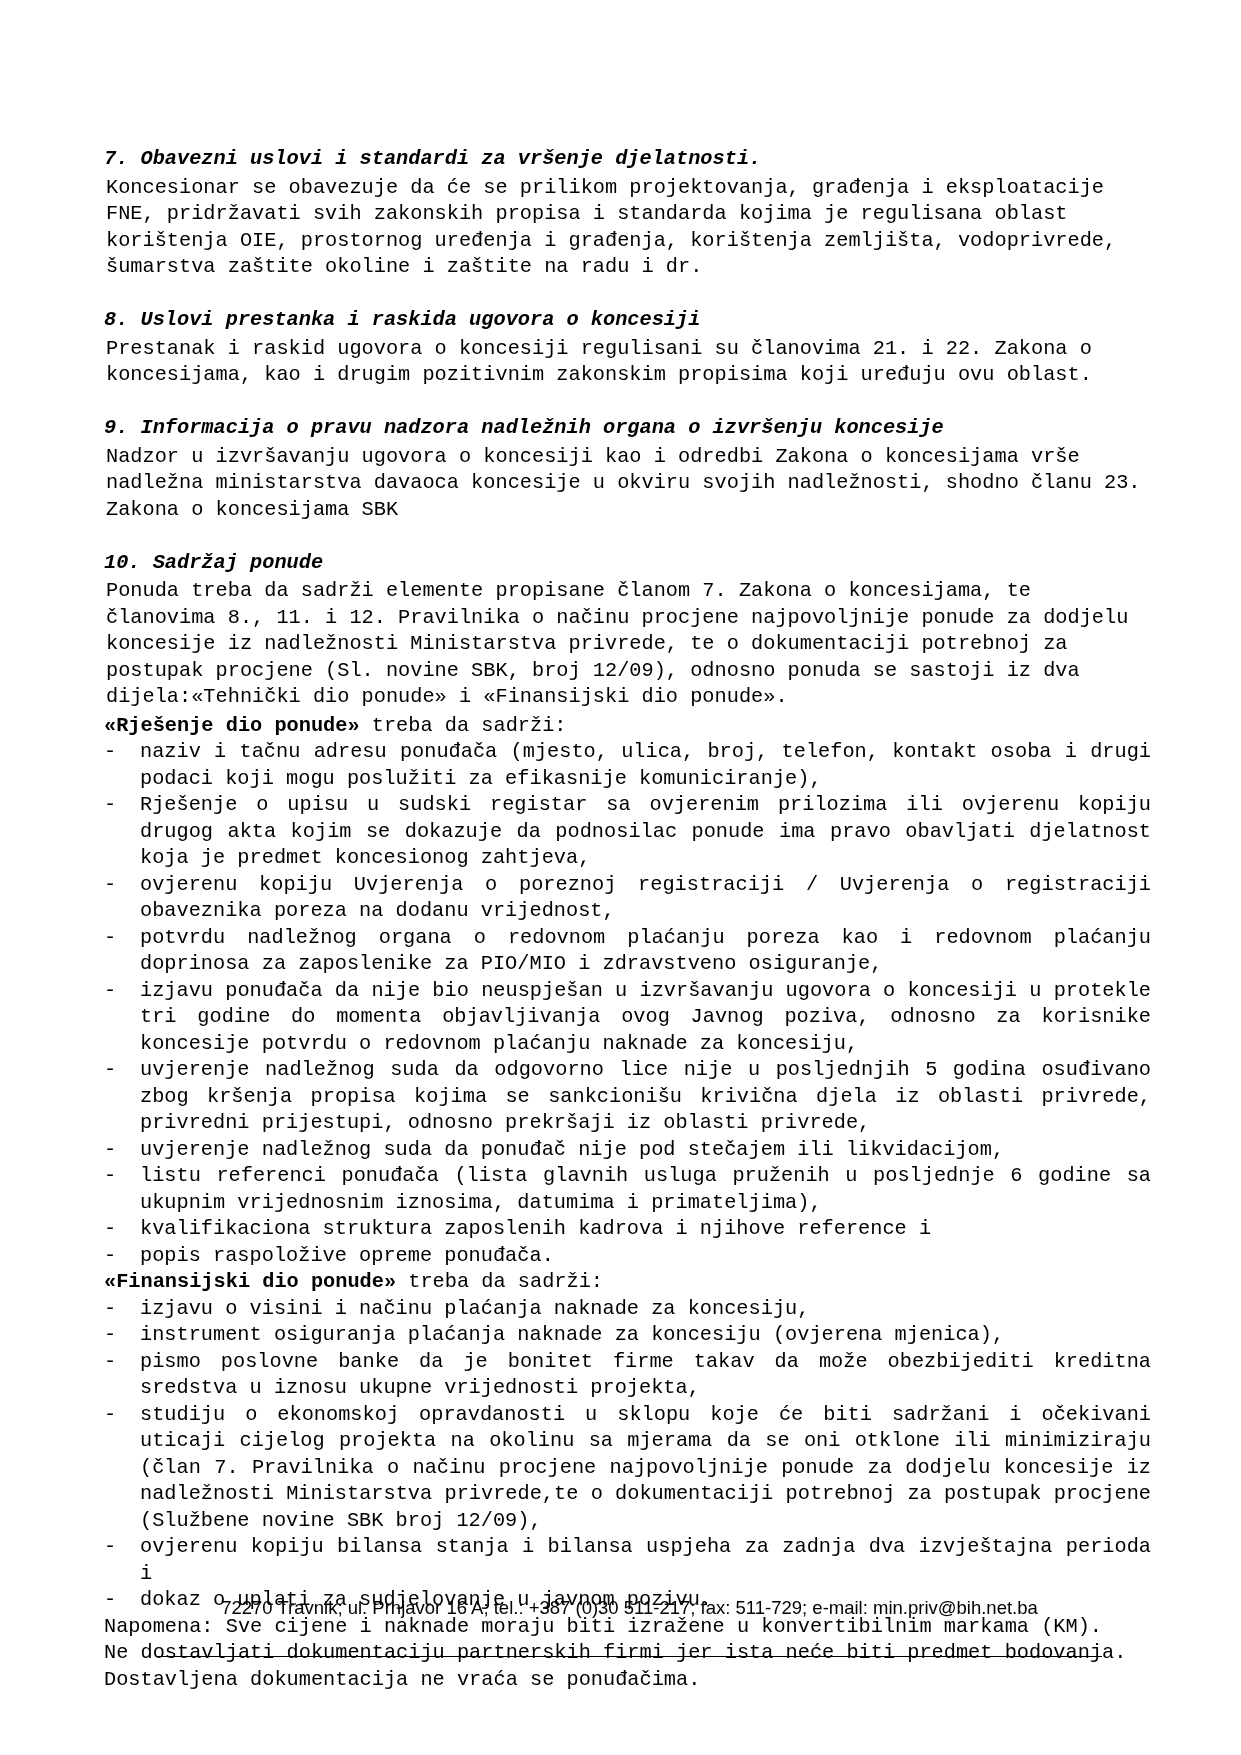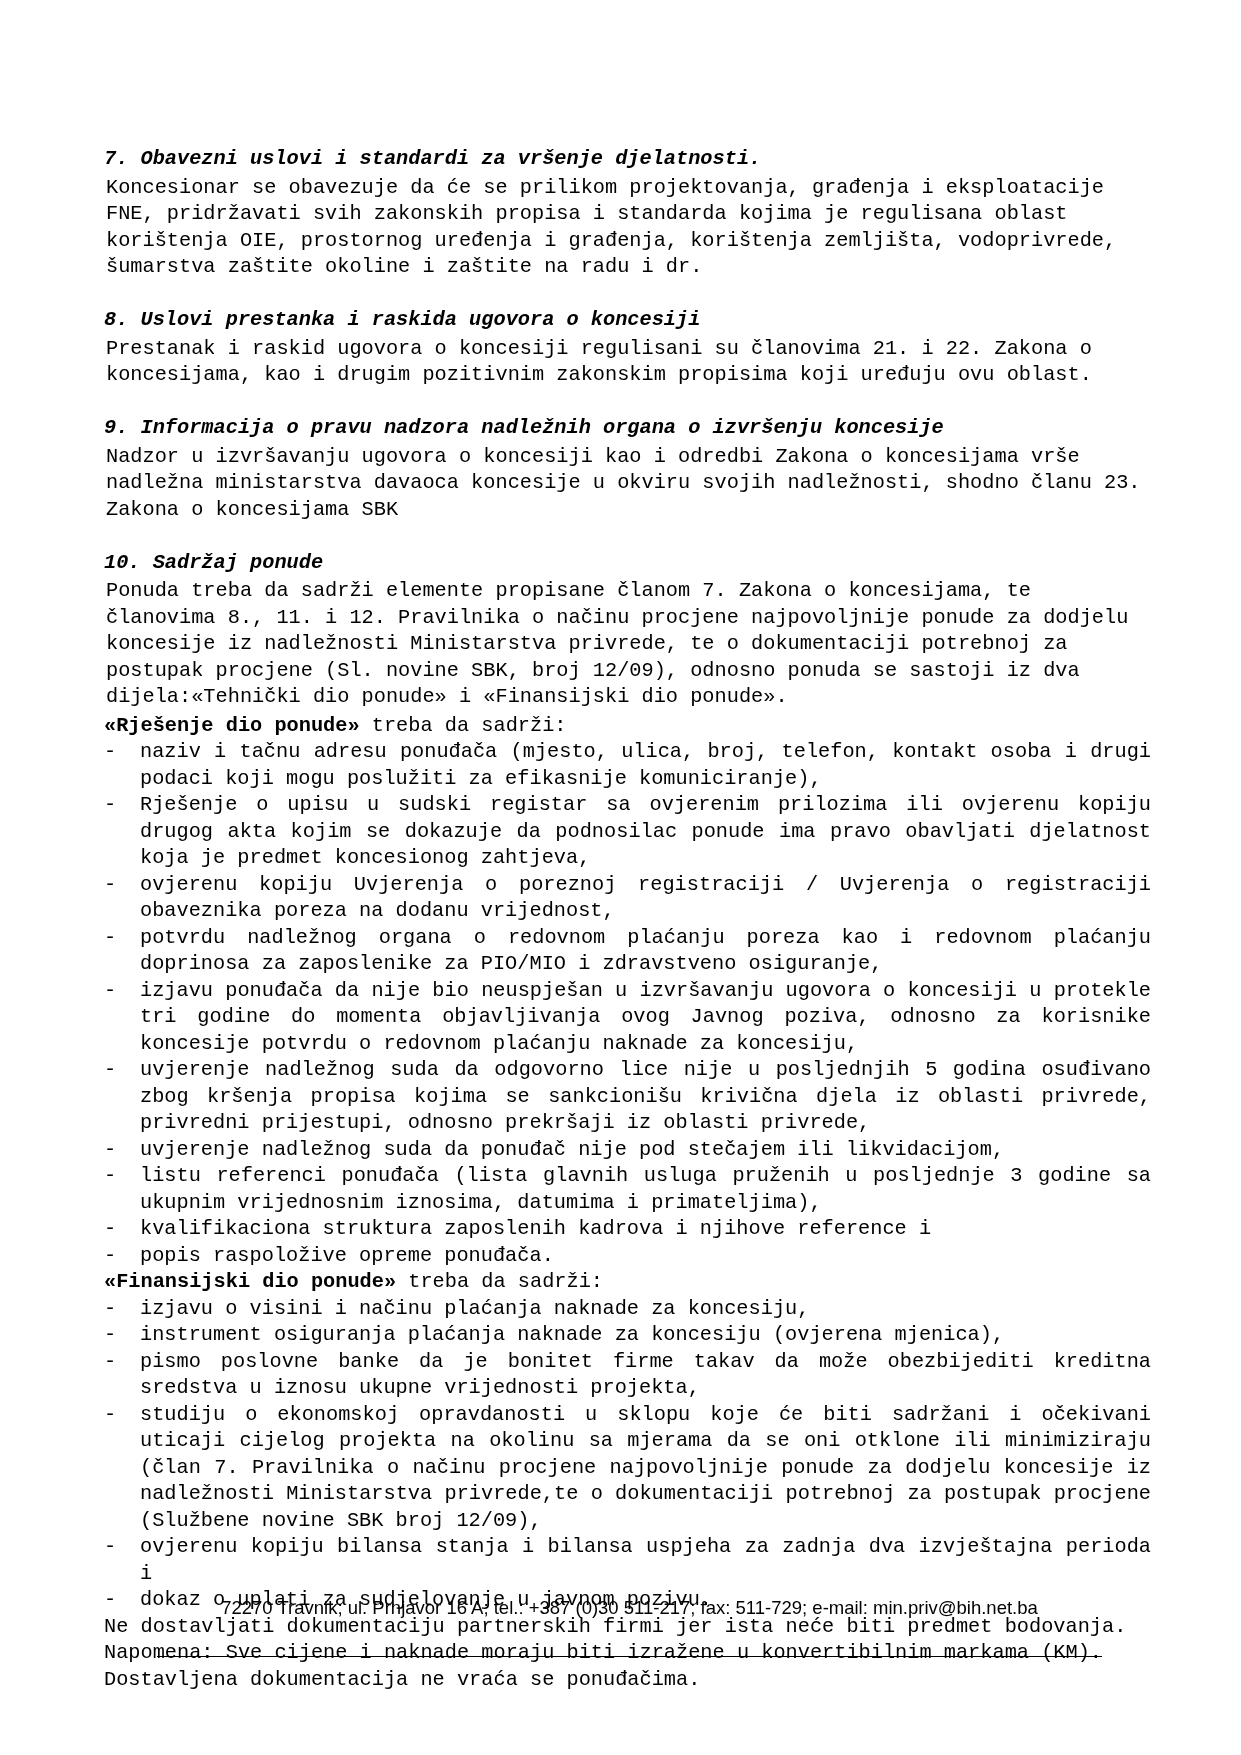--- a/index.html
+++ b/index.html
@@ -95,35 +95,35 @@
 
     <p class="subheading"><b>«Rješenje dio ponude»</b><span> treba da sadrži:</span></p>
     <ul class="dash-list">
       <li><span class="dash">-</span><span>naziv i tačnu adresu ponuđača (mjesto, ulica, broj, telefon, kontakt osoba i drugi podaci koji mogu poslužiti za efikasnije komuniciranje),</span></li>
       <li><span class="dash">-</span><span>Rješenje o upisu u sudski registar sa ovjerenim prilozima ili ovjerenu kopiju drugog akta kojim se dokazuje da podnosilac ponude ima pravo obavljati djelatnost koja je predmet koncesionog zahtjeva,</span></li>
       <li><span class="dash">-</span><span>ovjerenu kopiju Uvjerenja o poreznoj registraciji / Uvjerenja o registraciji obaveznika poreza na dodanu vrijednost,</span></li>
       <li><span class="dash">-</span><span>potvrdu nadležnog organa o redovnom plaćanju poreza kao i redovnom plaćanju doprinosa za zaposlenike za PIO/MIO i zdravstveno osiguranje,</span></li>
       <li><span class="dash">-</span><span>izjavu ponuđača da nije bio neuspješan u izvršavanju ugovora o koncesiji u protekle tri godine do momenta objavljivanja ovog Javnog poziva, odnosno za korisnike koncesije potvrdu o redovnom plaćanju naknade za koncesiju,</span></li>
       <li><span class="dash">-</span><span>uvjerenje nadležnog suda da odgovorno lice nije u posljednjih 5 godina osuđivano zbog kršenja propisa kojima se sankcionišu krivična djela iz oblasti privrede, privredni prijestupi, odnosno prekršaji iz oblasti privrede,</span></li>
       <li><span class="dash">-</span><span>uvjerenje nadležnog suda da ponuđač nije pod stečajem ili likvidacijom,</span></li>
-      <li><span class="dash">-</span><span>listu referenci ponuđača (lista glavnih usluga pruženih u posljednje 3 godine sa ukupnim vrijednosnim iznosima, datumima i primateljima),</span></li>
+      <li><span class="dash">-</span><span>listu referenci ponuđača (lista glavnih usluga pruženih u posljednje 6 godine sa ukupnim vrijednosnim iznosima, datumima i primateljima),</span></li>
       <li><span class="dash">-</span><span>kvalifikaciona struktura zaposlenih kadrova i njihove reference i</span></li>
       <li><span class="dash">-</span><span>popis raspoložive opreme ponuđača.</span></li>
     </ul>
 
     <p class="subheading"><b>«Finansijski dio ponude»</b><span> treba da sadrži:</span></p>
     <ul class="dash-list">
       <li><span class="dash">-</span><span>izjavu o visini i načinu plaćanja naknade za koncesiju,</span></li>
       <li><span class="dash">-</span><span>instrument osiguranja plaćanja naknade za koncesiju (ovjerena mjenica),</span></li>
       <li><span class="dash">-</span><span>pismo poslovne banke da je bonitet firme takav da može obezbijediti kreditna sredstva u iznosu ukupne vrijednosti projekta,</span></li>
       <li><span class="dash">-</span><span>studiju o ekonomskoj opravdanosti u sklopu koje će biti sadržani i očekivani uticaji cijelog projekta na okolinu sa mjerama da se oni otklone ili minimiziraju (član 7. Pravilnika o načinu procjene najpovoljnije ponude za dodjelu koncesije iz nadležnosti Ministarstva privrede,te o dokumentaciji potrebnoj za postupak procjene (Službene novine SBK broj 12/09),</span></li>
       <li><span class="dash">-</span><span>ovjerenu kopiju bilansa stanja i bilansa uspjeha za zadnja  dva izvještajna perioda i</span></li>
       <li><span class="dash">-</span><span>dokaz o uplati za sudjelovanje u javnom pozivu.</span></li>
     </ul>
 
+    <p class="note">Napomena: Sve cijene i naknade moraju biti izražene u konvertibilnim markama (KM).</p>
     <p class="note">Ne dostavljati dokumentaciju partnerskih firmi jer ista neće biti predmet bodovanja.</p>
-    <p class="note">Napomena: Sve cijene i naknade moraju biti izražene u konvertibilnim markama (KM).</p>
     <p class="note">Dostavljena dokumentacija ne vraća se ponuđačima.</p>
   </div>
 </div>
 
 <div class="footer-rule"></div>
 <div class="footer-text">72270 Travnik; ul. Prnjavor 16 A; tel.: +387 (0)30 511-217; fax: 511-729; e-mail: min.priv@bih.net.ba</div>
 
 </body></html>

